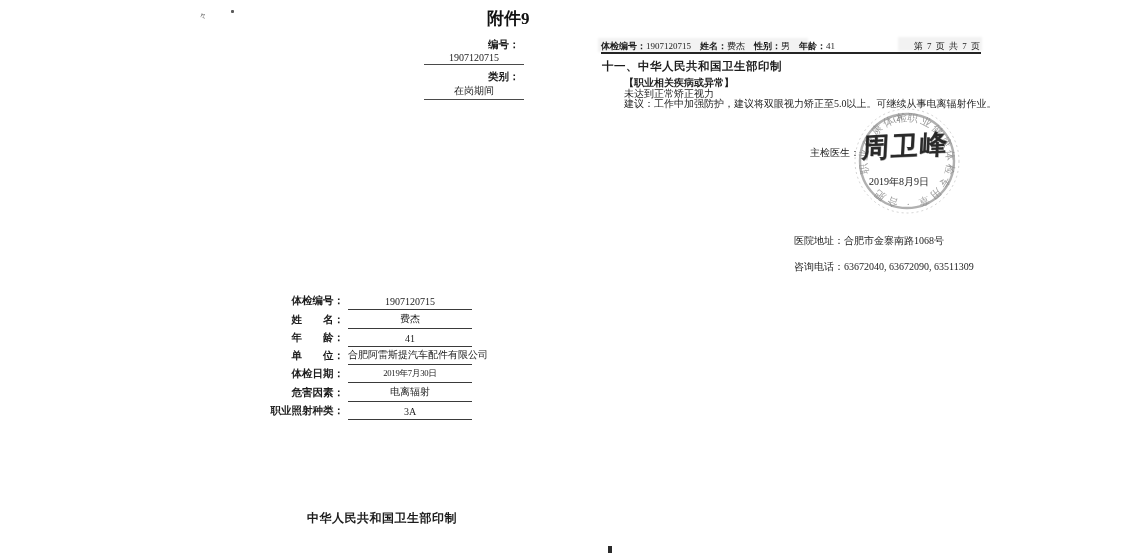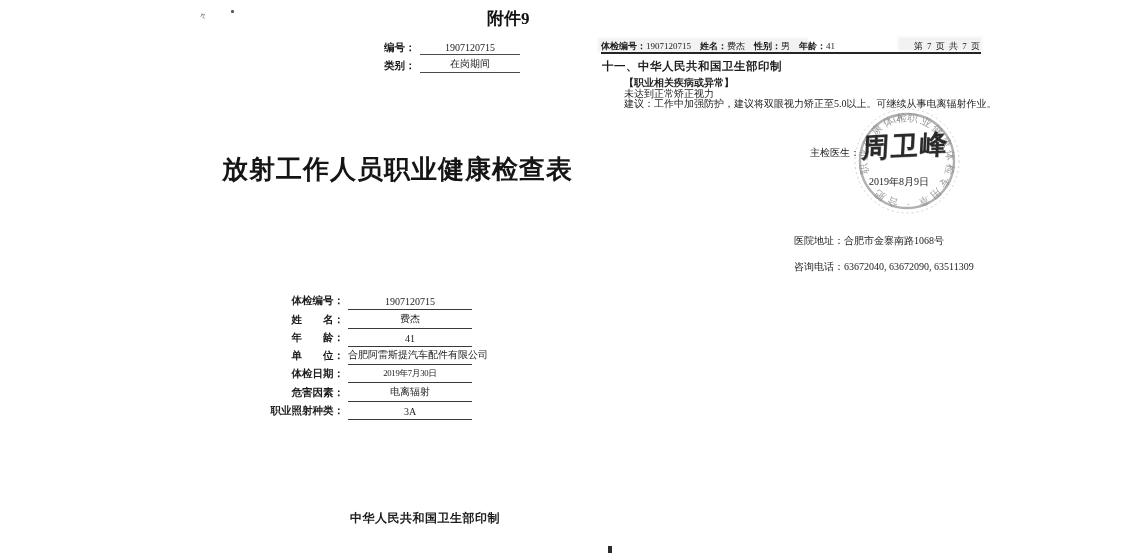--- a/index.html
+++ b/index.html
@@ -14,21 +14,21 @@
   
   .noise-mark { color:#666; font-size:9px; transform:rotate(-8deg); }
   .noise-dot { width:3px; height:3px; background:#5a5a5a; border-radius:1px; }
   .noise-speck { width:4px; height:7px; background:#2b2b2b; }
   .scan-streak { background:rgba(0,0,0,0.05); filter:blur(1px); }
 
   
   .attachment { font-size:17px; font-weight:bold; color:#111; }
 
   .ref-block { width:140px; }
-  .ref-row { display:flex; align-items:flex-end; height:17px; margin-bottom:1px; }
+  .ref-row { display:flex; align-items:flex-end; height:17px; margin-bottom:15px;flex-direction:column; }
   .ref-label { width:36px; font-size:10.5px; font-weight:bold; white-space:nowrap; }
   .ref-value {
     width:100px; text-align:center; font-size:10px;
     border-bottom:1px solid #4a4a4a; padding-bottom:1px; white-space:nowrap;
   }
 
   .doc-title { font-size:26px; font-weight:bold; letter-spacing:1px; color:#151515; white-space:nowrap; }
 
   .form-table { width:206px; }
   .form-row { display:flex; align-items:flex-end; height:18.3px; }
@@ -82,21 +82,20 @@
     <div class="ref-row">
       <span class="ref-label">编号：</span>
       <span class="ref-value">1907120715</span>
     </div>
     <div class="ref-row">
       <span class="ref-label">类别：</span>
       <span class="ref-value">在岗期间</span>
     </div>
   </div>
 
-  <div class="abs doc-title" style="left:222px; top:152px;">放射工作人员职业健康检查表</div>
 
   <div class="abs form-table" style="left:266px; top:292px;">
     <div class="form-row">
       <span class="form-label">体检编号：</span>
       <span class="form-value">1907120715</span>
     </div>
     <div class="form-row">
       <span class="form-label">姓　　名：</span>
       <span class="form-value">费杰</span>
     </div>
@@ -115,21 +114,21 @@
     <div class="form-row">
       <span class="form-label">危害因素：</span>
       <span class="form-value">电离辐射</span>
     </div>
     <div class="form-row">
       <span class="form-label">职业照射种类：</span>
       <span class="form-value">3A</span>
     </div>
   </div>
 
-  <div class="abs left-footer" style="left:307px; top:510px;margin-left:43px;">中华人民共和国卫生部印制</div>
+  <div class="abs left-footer" style="left:307px; top:510px;">中华人民共和国卫生部印制</div>
 
   <div class="abs rp-header" style="left:601px; top:40px;">
     <span class="rp-header-fields">
       <span><span class="rp-field-label">体检编号：</span><span>1907120715</span></span>
       <span><span class="rp-field-label">姓名：</span><span>费杰</span></span>
       <span><span class="rp-field-label">性别：</span><span>男</span></span>
       <span><span class="rp-field-label">年龄：</span><span>41</span></span>
     </span>
     <span class="rp-header-page">第 7 页 共 7 页</span>
   </div>

